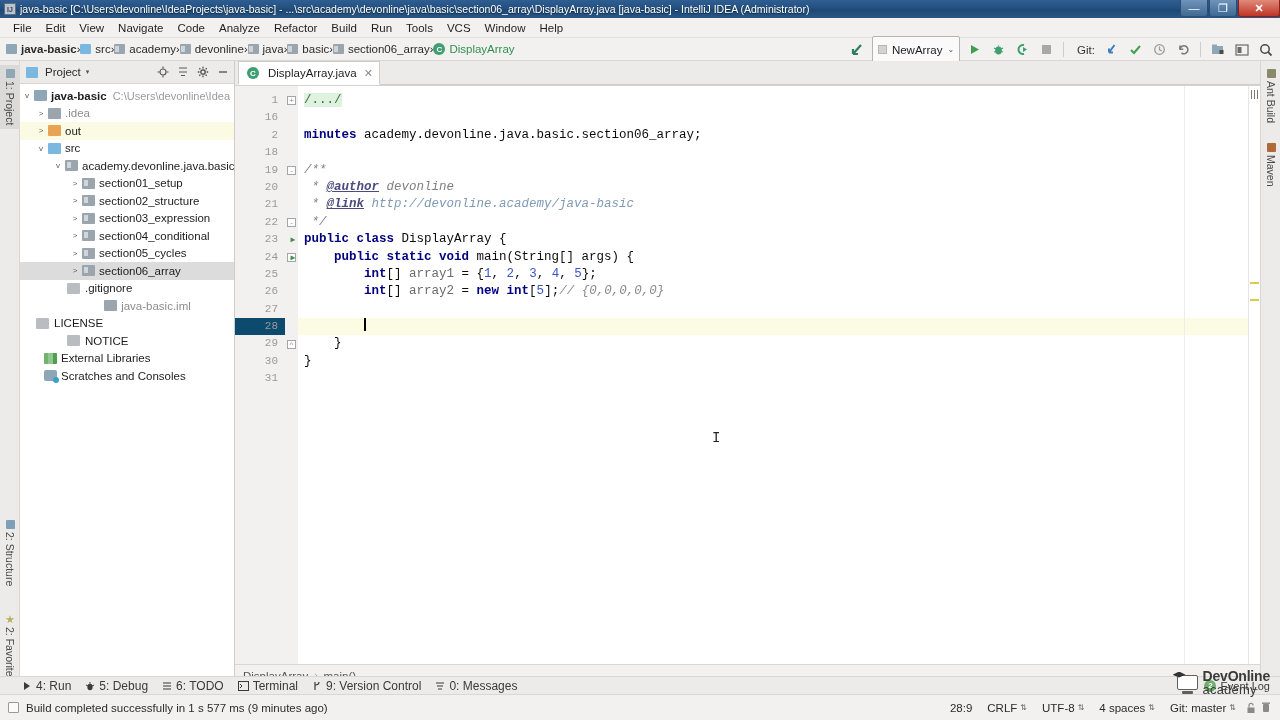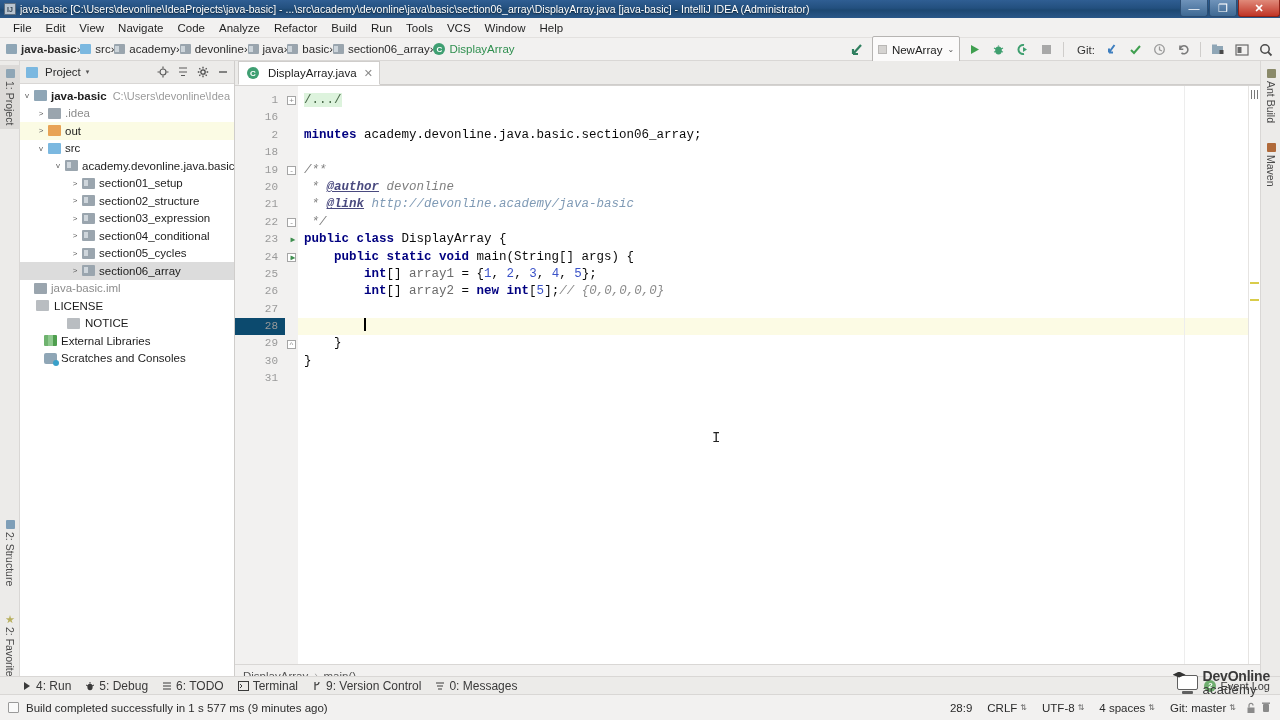--- a/index.html
+++ b/index.html
@@ -489,21 +489,26 @@
         <div class="tnode" style="padding-left:48px;">
           <span class="tw">&gt;</span>
           <span class="tico pkg"></span>
           <span class="tlabel">section05_cycles</span>
         </div>
         <div class="tnode sel" style="padding-left:48px;">
           <span class="tw">&gt;</span>
           <span class="tico pkg"></span>
           <span class="tlabel">section06_array</span>
         </div>
-        <div class="tnode" style="">
+        <div class="tnode" style="padding-left:31px;">
+          <span class="tw"></span>
+          <span class="tico file"></span>
+          <span class="tlabel">.gitignore</span>
+        </div>
+        <div class="tnode" style="padding-left:31px;justify-content:center;">
           <span class="tw"></span>
           <span class="tico iml"></span>
           <span class="tlabel dim">java-basic.iml</span>
         </div>
         <div class="tnode" style="">
           <span class="tw"></span>
           <span class="tico file"></span>
           <span class="tlabel">LICENSE</span>
         </div>
         <div class="tnode" style="padding-left:31px;">

